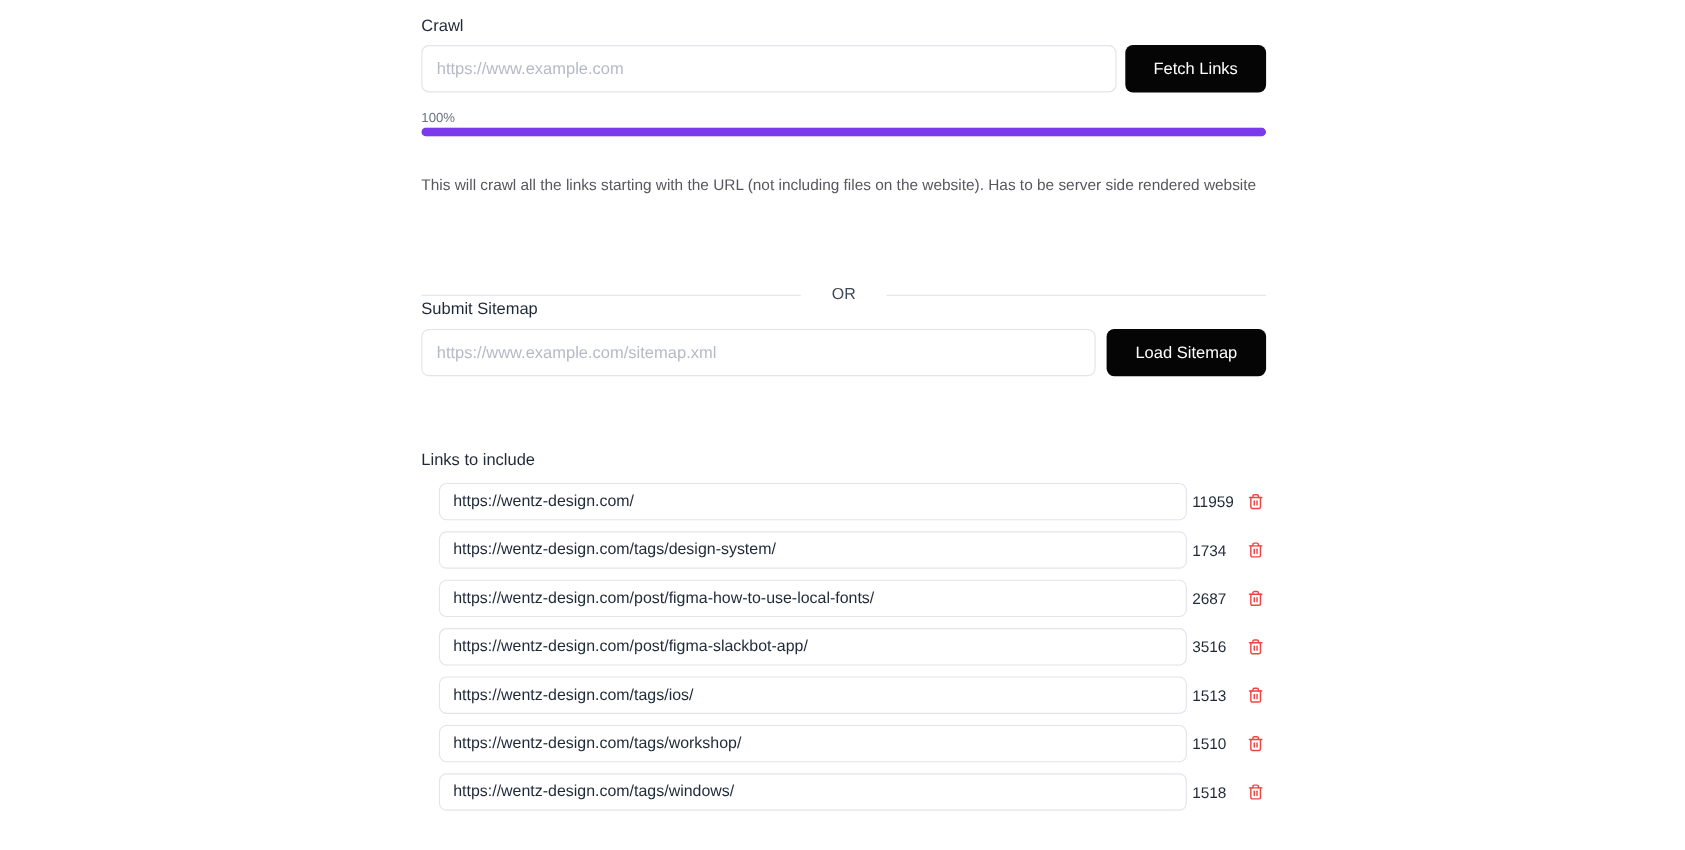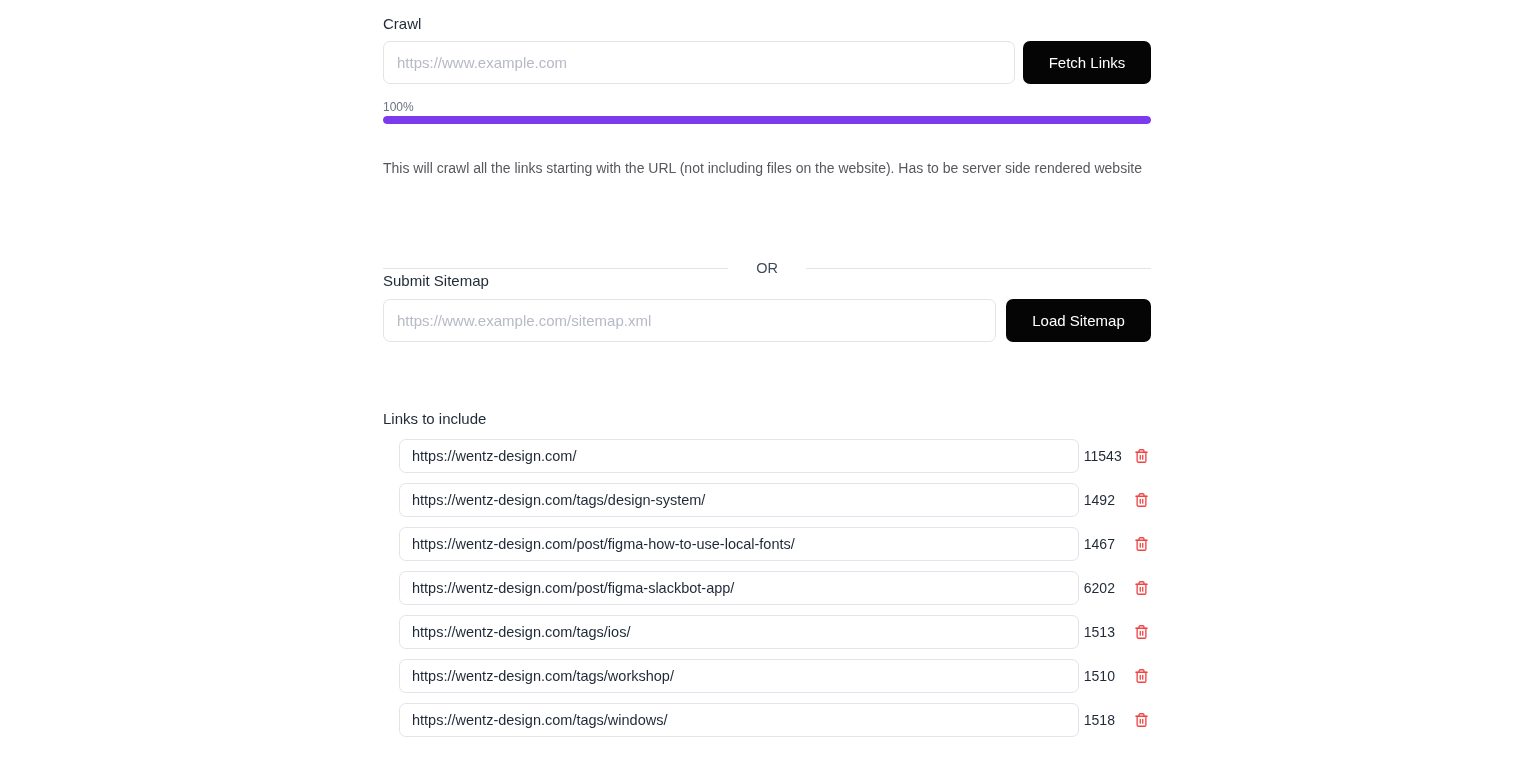--- a/index.html
+++ b/index.html
@@ -257,63 +257,63 @@
   <div class="field-label sm-label">Submit Sitemap</div>
   <div class="sm-row">
     <input class="sm-input" type="text" placeholder="https://www.example.com/sitemap.xml" style="">
     <button class="btn-dark btn-sitemap">Load Sitemap</button>
   </div>
 
   <div class="field-label links-label">Links to include</div>
   <div class="links-list" id="links-list">
       <div class="link-row">
         <input type="text" class="link-input" value="https://wentz-design.com/" style="">
-        <span class="link-count">11543</span>
+        <span class="link-count">11959</span>
         <button class="del-btn">
           <span>
             <svg width="15" height="16" viewBox="0 0 24 24" fill="none" stroke="#ef4444" stroke-width="2.1" stroke-linecap="round" stroke-linejoin="round">
               <polyline points="3 6 5 6 21 6"></polyline>
               <path d="M19 6v14a2 2 0 0 1-2 2H7a2 2 0 0 1-2-2V6m3 0V4a2 2 0 0 1 2-2h4a2 2 0 0 1 2 2v2"></path>
               <line x1="10" y1="11" x2="10" y2="17"></line>
               <line x1="14" y1="11" x2="14" y2="17"></line>
             </svg>
           </span>
         </button>
       </div>
       <div class="link-row">
         <input type="text" class="link-input" value="https://wentz-design.com/tags/design-system/" style="">
-        <span class="link-count">1492</span>
+        <span class="link-count">1734</span>
         <button class="del-btn">
           <span>
             <svg width="15" height="16" viewBox="0 0 24 24" fill="none" stroke="#ef4444" stroke-width="2.1" stroke-linecap="round" stroke-linejoin="round">
               <polyline points="3 6 5 6 21 6"></polyline>
               <path d="M19 6v14a2 2 0 0 1-2 2H7a2 2 0 0 1-2-2V6m3 0V4a2 2 0 0 1 2-2h4a2 2 0 0 1 2 2v2"></path>
               <line x1="10" y1="11" x2="10" y2="17"></line>
               <line x1="14" y1="11" x2="14" y2="17"></line>
             </svg>
           </span>
         </button>
       </div>
       <div class="link-row">
         <input type="text" class="link-input" value="https://wentz-design.com/post/figma-how-to-use-local-fonts/" style="">
-        <span class="link-count">1467</span>
+        <span class="link-count">2687</span>
         <button class="del-btn">
           <span>
             <svg width="15" height="16" viewBox="0 0 24 24" fill="none" stroke="#ef4444" stroke-width="2.1" stroke-linecap="round" stroke-linejoin="round">
               <polyline points="3 6 5 6 21 6"></polyline>
               <path d="M19 6v14a2 2 0 0 1-2 2H7a2 2 0 0 1-2-2V6m3 0V4a2 2 0 0 1 2-2h4a2 2 0 0 1 2 2v2"></path>
               <line x1="10" y1="11" x2="10" y2="17"></line>
               <line x1="14" y1="11" x2="14" y2="17"></line>
             </svg>
           </span>
         </button>
       </div>
       <div class="link-row">
         <input type="text" class="link-input" value="https://wentz-design.com/post/figma-slackbot-app/" style="">
-        <span class="link-count">6202</span>
+        <span class="link-count">3516</span>
         <button class="del-btn">
           <span>
             <svg width="15" height="16" viewBox="0 0 24 24" fill="none" stroke="#ef4444" stroke-width="2.1" stroke-linecap="round" stroke-linejoin="round">
               <polyline points="3 6 5 6 21 6"></polyline>
               <path d="M19 6v14a2 2 0 0 1-2 2H7a2 2 0 0 1-2-2V6m3 0V4a2 2 0 0 1 2-2h4a2 2 0 0 1 2 2v2"></path>
               <line x1="10" y1="11" x2="10" y2="17"></line>
               <line x1="14" y1="11" x2="14" y2="17"></line>
             </svg>
           </span>
         </button>

